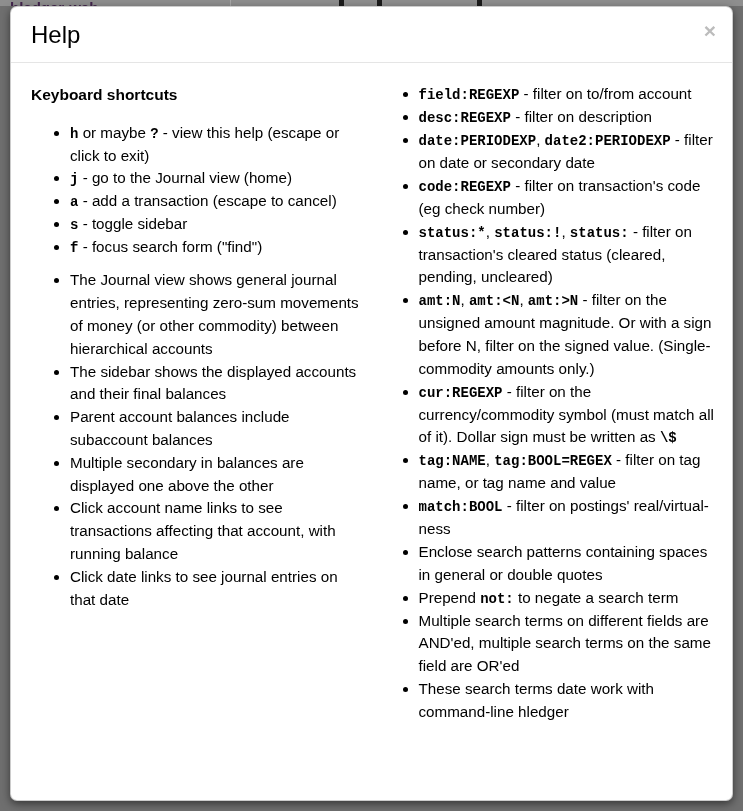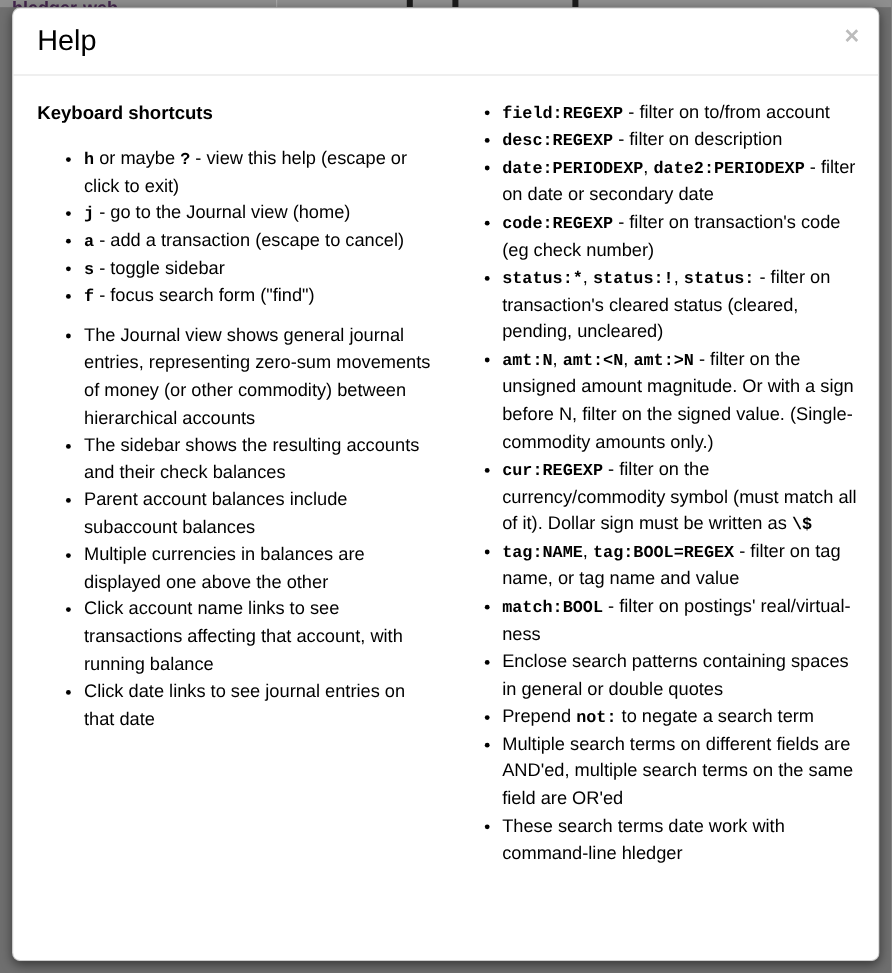--- a/index.html
+++ b/index.html
@@ -124,23 +124,23 @@
         <h3 class="section-heading">Keyboard shortcuts</h3>
         <ul class="help-list">
           <li><code>h</code> or maybe <code>?</code> - view this help (escape or click to exit)</li>
           <li><code>j</code> - go to the Journal view (home)</li>
           <li><code>a</code> - add a transaction (escape to cancel)</li>
           <li><code>s</code> - toggle sidebar</li>
           <li><code>f</code> - focus search form ("find")</li>
         </ul>
         <ul class="help-list">
           <li>The Journal view shows general journal entries, representing zero-sum movements of money (or other commodity) between hierarchical accounts</li>
-          <li>The sidebar shows the resulting accounts and their check balances</li>
+          <li>The sidebar shows the displayed accounts and their final balances</li>
           <li>Parent account balances include subaccount balances</li>
-          <li>Multiple currencies in balances are displayed one above the other</li>
+          <li>Multiple secondary in balances are displayed one above the other</li>
           <li>Click account name links to see transactions affecting that account, with running balance</li>
           <li>Click date links to see journal entries on that date</li>
         </ul>
       </div>
     <div class="help-col">
         <ul class="help-list">
           <li><code>field:REGEXP</code> - filter on to/from account</li>
           <li><code>desc:REGEXP</code> - filter on description</li>
           <li><code>date:PERIODEXP</code>, <code>date2:PERIODEXP</code> - filter on date or secondary date</li>
           <li><code>code:REGEXP</code> - filter on transaction's code (eg check number)</li>

